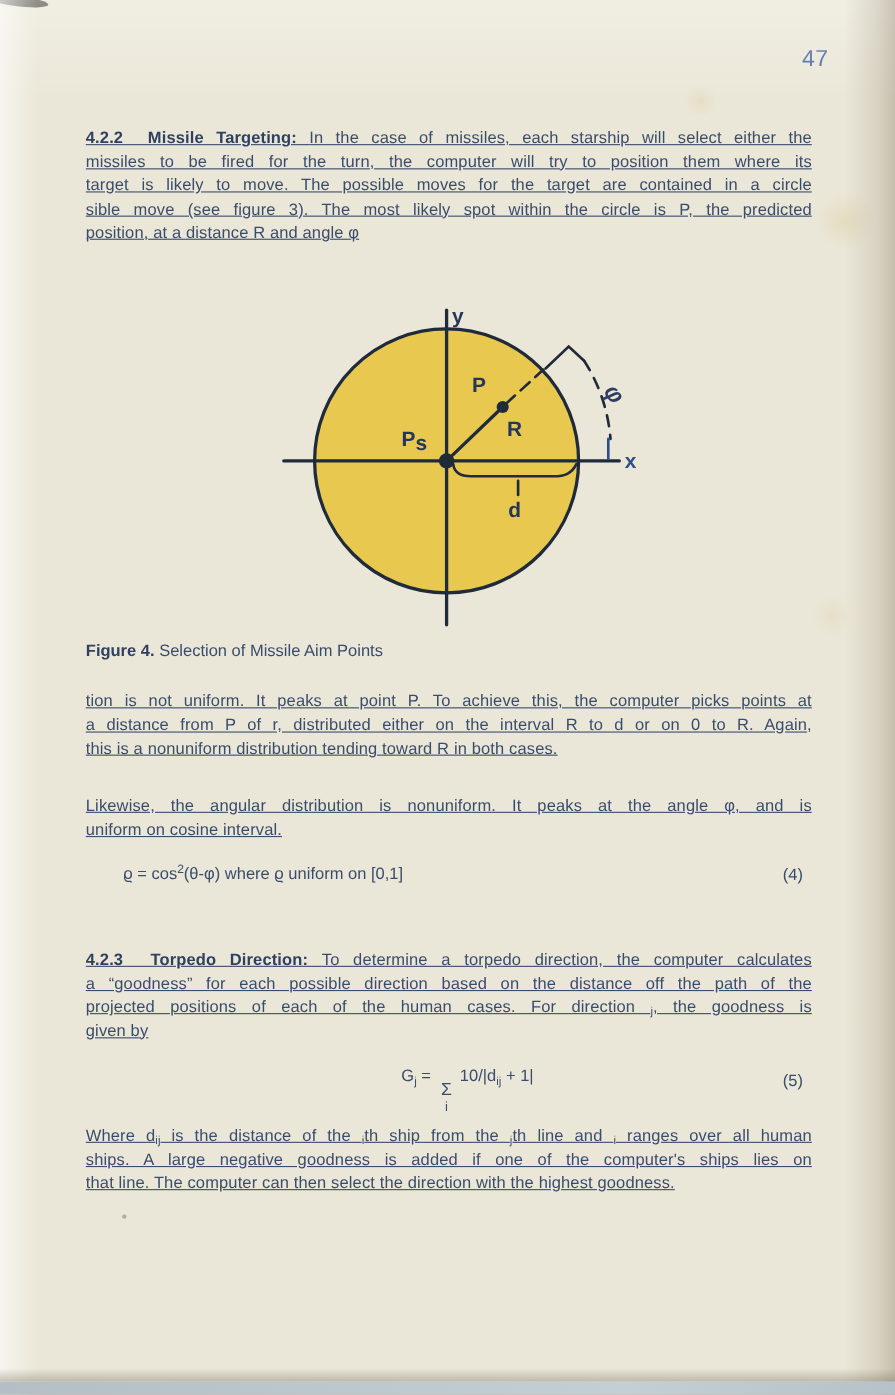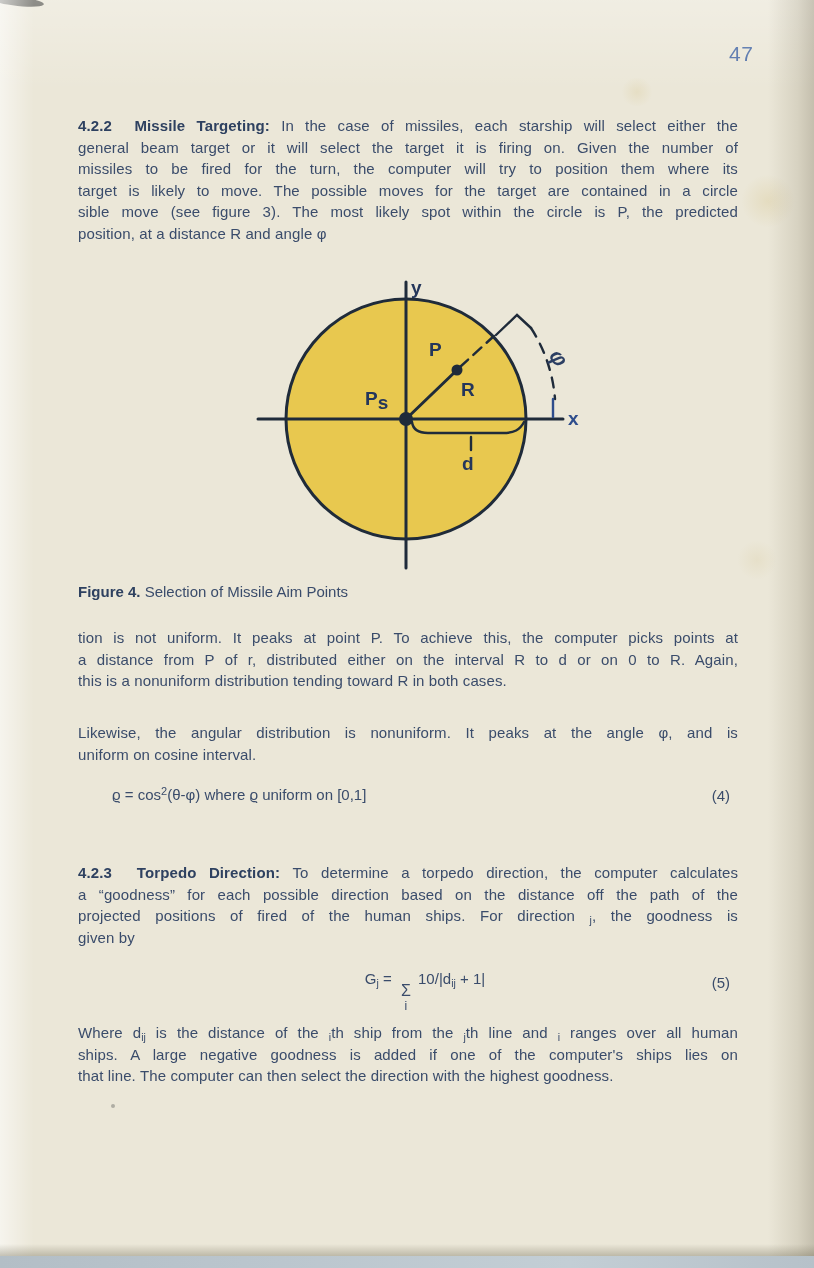--- a/index.html
+++ b/index.html
@@ -19,21 +19,21 @@
   .corner-mark{left:-8px;top:-3px;width:52px;height:9px;background:#4c4b46;border-radius:50%;transform:rotate(6deg);opacity:.85;}
   .stain{border-radius:50%;}
   .stain1{left:740px;top:175px;width:56px;height:52px;background:radial-gradient(circle,rgba(205,181,106,.22),rgba(205,181,106,0) 70%);}
   .stain2{left:620px;top:78px;width:34px;height:28px;background:radial-gradient(circle,rgba(205,181,106,.18),rgba(205,181,106,0) 70%);}
   .stain3{left:737px;top:540px;width:40px;height:40px;background:radial-gradient(circle,rgba(200,178,110,.14),rgba(200,178,110,0) 70%);}
   .speck{left:111px;top:1104px;width:4px;height:4px;background:rgba(80,80,80,.38);border-radius:50%;}
 
   
   .pagenum{position:absolute;left:729px;top:42px;font-size:21px;letter-spacing:.5px;color:var(--pagenum,#4f6fa8);}
   .textblock{position:absolute;left:78px;width:660px;font-size:15px;line-height:21.6px;letter-spacing:.12px;}
-  .pline{text-align:justify;text-align-last:justify;}
+  .pline{text-align:justify;text-align-last:justify;text-decoration:underline;}
   .pline.last{text-align-last:left;}
   .b{font-weight:700;color:var(--headink,#2e4160);}
   sub{font-size:10.5px;vertical-align:-3px;line-height:0;letter-spacing:0;}
   sup{font-size:11px;vertical-align:5px;line-height:0;letter-spacing:0;}
   .caption{position:absolute;left:78px;top:583px;width:660px;font-size:15px;}
   .equation{position:absolute;left:78px;width:660px;font-size:15px;}
   #eq4{top:786px;}
   #eq5{top:970px;height:40px;text-align:center;}
   .eq-body{margin-left:34px;margin-top:12px;}
   .eq-number{position:absolute;right:8px;top:1px;}
@@ -63,21 +63,20 @@
   <div class="edge corner-mark"></div>
   <div class="edge stain stain1"></div>
   <div class="edge stain stain2"></div>
   <div class="edge stain stain3"></div>
   <div class="edge speck"></div>
 
   <div class="pagenum">47</div>
 
   <div class="textblock" style="top:115px">
       <div class="pline"><span class="b">4.2.2&nbsp; Missile Targeting: </span><span>In the case of missiles, each starship will select either the</span></div>
-      <div class="pline"><span>general beam target or it will select the target it is firing on. Given the number of</span></div>
       <div class="pline"><span>missiles to be fired for the turn, the computer will try to position them where its</span></div>
       <div class="pline"><span>target is likely to move. The possible moves for the target are contained in a circle</span></div>
       <div class="pline"><span>sible move (see figure 3). The most likely spot within the circle is P, the predicted</span></div>
       <div class="pline last"><span>position, at a distance R and angle φ</span></div>
     </div>
 
   <svg id="fig" width="372" height="306" viewBox="236 272 372 306" xmlns="http://www.w3.org/2000/svg">
     <circle class="region" cx="406" cy="419" r="120"></circle>
     <line class="stroke" x1="406" y1="282" x2="406" y2="568"></line>
     <line class="stroke" x1="258" y1="419" x2="563" y2="419"></line>
@@ -112,21 +111,21 @@
     </div>
 
   <div class="equation" id="eq4">
     <span class="eq-body"><span>ϱ = cos</span><sup>2</sup><span>(θ-φ) where ϱ uniform on [0,1]</span></span>
     <span class="eq-number">(4)</span>
   </div>
 
   <div class="textblock" style="top:862px">
       <div class="pline"><span class="b">4.2.3&nbsp; Torpedo Direction: </span><span>To determine a torpedo direction, the computer calculates</span></div>
       <div class="pline"><span>a “goodness” for each possible direction based on the distance off the path of the</span></div>
-      <div class="pline"><span>projected positions of fired of the human ships. For direction </span><sub>j</sub><span>, the goodness is</span></div>
+      <div class="pline"><span>projected positions of each of the human cases. For direction </span><sub>j</sub><span>, the goodness is</span></div>
       <div class="pline last"><span>given by</span></div>
     </div>
 
   <div class="equation" id="eq5">
     <span class="eq-body">
       <span>G</span><sub>j</sub>
       <span>=</span>
       <span class="sigma-stack">
           <span class="sigma">Σ</span>
           <span class="sigma-under">i</span>

